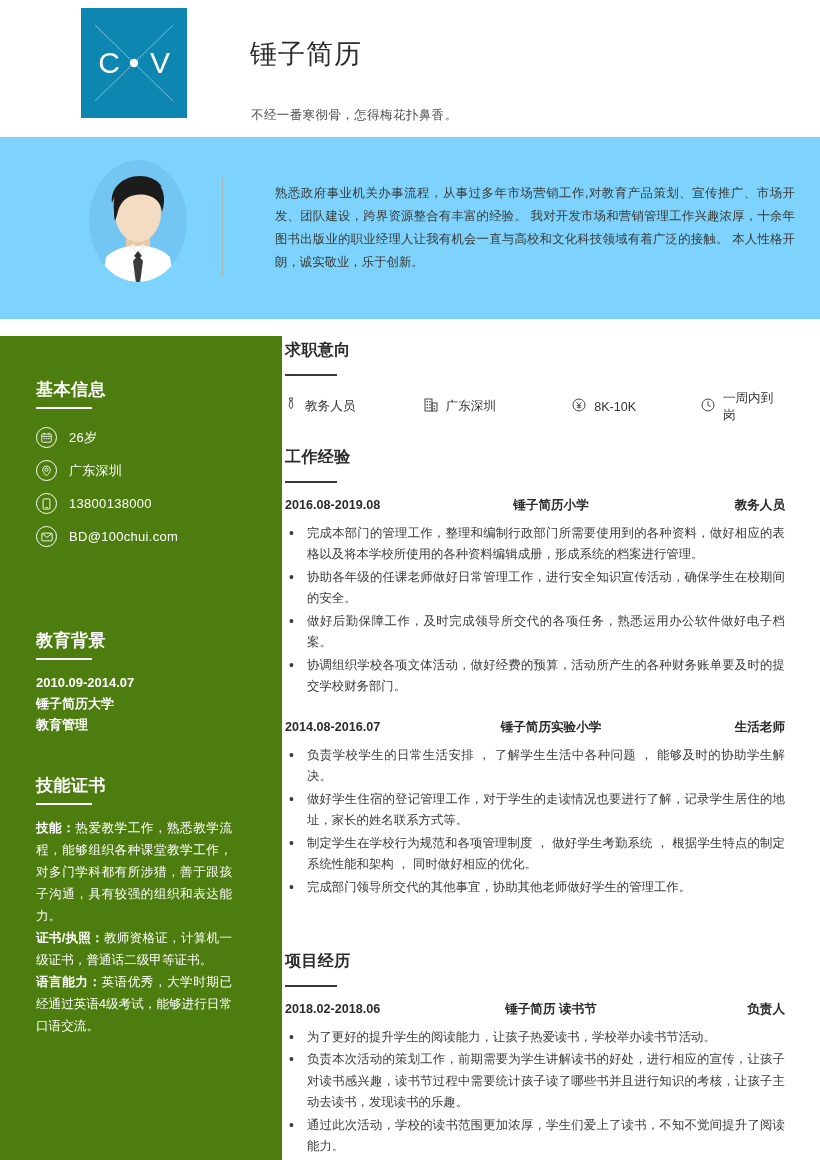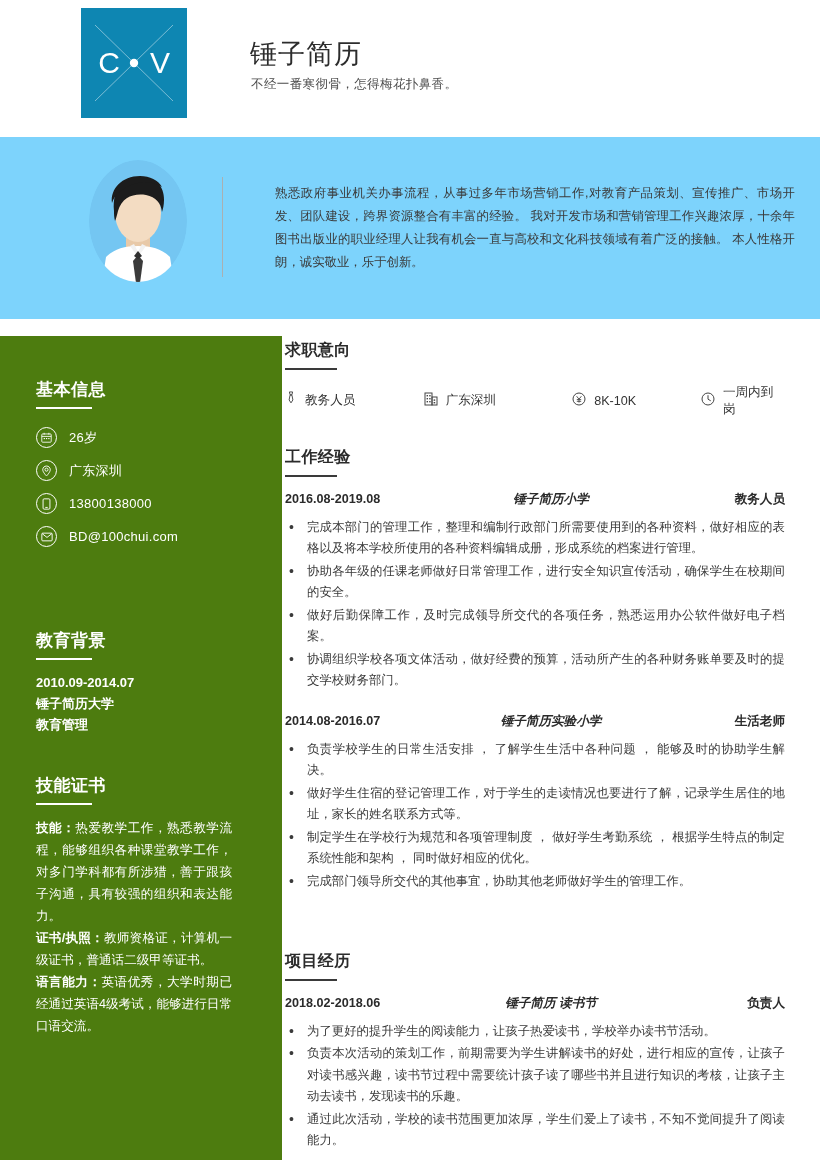--- a/index.html
+++ b/index.html
@@ -21,21 +21,21 @@
   .logo-box {
     position: absolute; left: 81px; top: 8px; width: 106px; height: 110px;
     background: #0e86b2; overflow: hidden;
   }
   .logo-svg { position: absolute; left: 0; top: 0; }
   .header-title {
     position: absolute; left: 250px; top: 36px;
     font-size: 27px; font-weight: 400; color: #2c2c2c; letter-spacing: 1px;
   }
   .header-sub {
-    position: absolute; left: 251px; top: 76px;
+    position: absolute; left: 251px; top: 107px;
     font-size: 12.5px; color: #4a4a4a; letter-spacing: .4px;
   }
 
   
   .summary-band {
     position: absolute; left: 0; top: 137px; width: 820px; height: 182px;
     background: #7dd3fc;
   }
   .avatar {
     position: absolute; left: 88px; top: 22px; width: 100px; height: 124px;
@@ -78,35 +78,35 @@
   .skill-para {
     font-size: 12.6px; line-height: 22px; color: #ffffff; text-align: justify;
   }
   .skill-para b { font-weight: bold; }
 
   
   .main { position: absolute; left: 250px; top: 319px; width: 570px; }
   .sec { position: absolute; left: 35px; width: 500px; }
   .sec-h {
     font-size: 16px; font-weight: bold; color: #2b2b2b; letter-spacing: .4px;
-    display: inline-block; padding-bottom: 7px;
+    display: inline-block; padding-bottom: 13px;
   }
   .sec-h-rule { width: 52px; height: 1.8px; background: #3a3a3a; margin-bottom: 14px; }
 
   .intent-row { display: flex; align-items: center; }
   .intent-item { display: flex; align-items: center; }
   .intent-item .gi { margin-right: 8px; display: block; }
   .intent-txt { font-size: 12.6px; color: #333; }
 
   .job-head {
     display: flex; justify-content: space-between; align-items: baseline;
     font-size: 12.6px; font-weight: bold; color: #2b2b2b; margin-bottom: 9px; gap: 16px;
   }
   .job-head .jh-date { width: 150px; text-align: left; }
-  .job-head .jh-org  { flex: 1; text-align: center; padding-right: 28px; font-style: italic;}
+  .job-head .jh-org  { flex: 1; text-align: center; padding-right: 28px;}
   .job-head .jh-role { width: 90px; text-align: right; }
 
   ul.bullets { list-style: none; margin: 0 0 0 2px; padding: 0; }
   ul.bullets li {
     position: relative; padding-left: 20px; font-size: 12.4px;
     line-height: 21.5px; color: #3a3a3a; text-align: justify; margin-bottom: 1px;
   }
   ul.bullets li:before {
     content: "\2022"; position: absolute; left: 2px; top: -1px;
     font-size: 14px; color: #3a3a3a; line-height: 22px;

